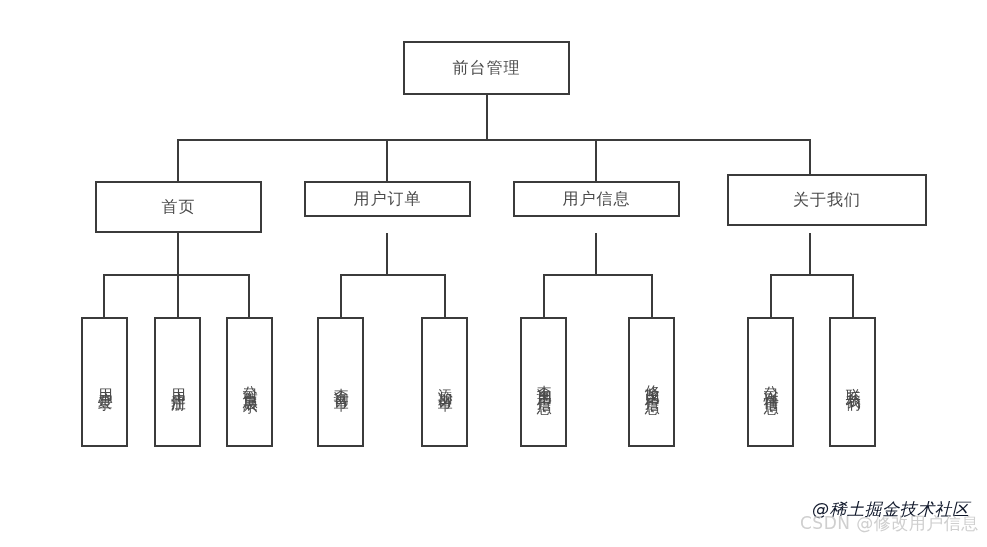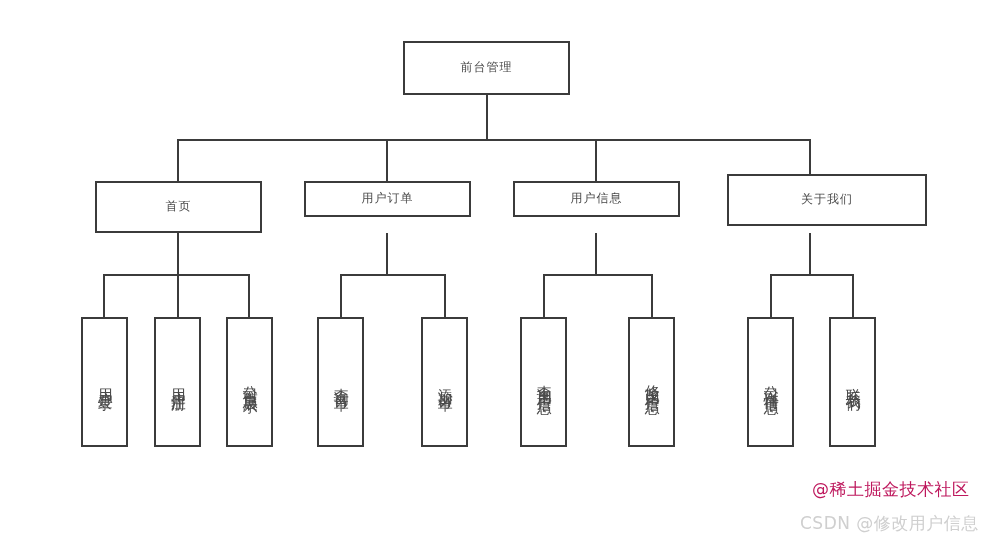--- a/index.html
+++ b/index.html
@@ -25,21 +25,21 @@
     position: absolute;
     background: #ffffff;
     border: 2px solid #3b3b3b;
     box-sizing: border-box;
     display: flex;
     align-items: center;
     justify-content: center;
   }
   .node-label {
     color: #4a4a4a;
-    font-size: 12px;
+    font-size: 16px;
     line-height: 1.15;
     letter-spacing: 1px;
     white-space: nowrap;
   }
   .node-box.vertical .node-label {
     writing-mode: vertical-rl;
     text-orientation: upright;
     letter-spacing: 3px;
     font-size: 15px;
   }
@@ -52,22 +52,23 @@
   .watermark {
     position: absolute;
     color: #c9c9c9;
     white-space: nowrap;
     pointer-events: none;
     font-size: 17px;
     letter-spacing: 0.5px;
   }
   #watermark-juejin {
     left: 812px;
-    top: 478px;
-    color: #be185d;
+    top: 498px;
+    color: #0f172a;
+    font-style: italic;
   }
   #watermark-csdn {
     left: 800px;
     top: 512px;
     color: #cfcfcf;
   }
 </style>
 </head>
 <body>
 

